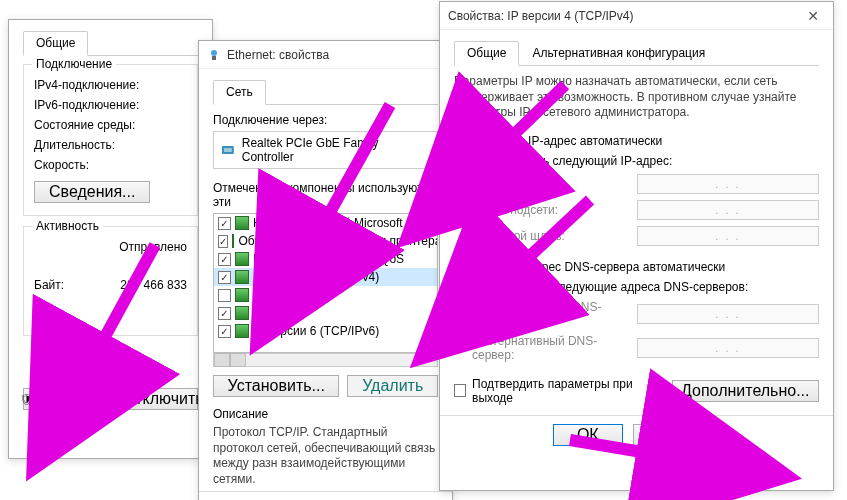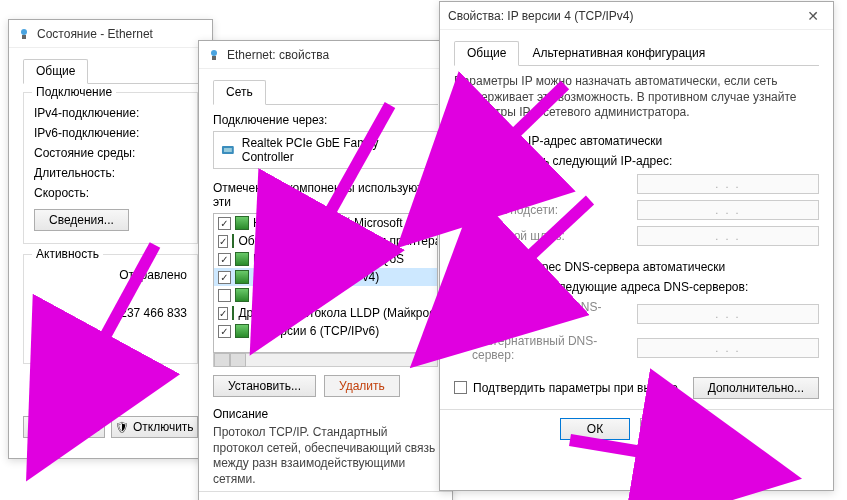--- a/index.html
+++ b/index.html
@@ -8,24 +8,24 @@
   .titlebar { height:28px; display:flex; align-items:center; padding:0 8px; font-size:12px; color:#333; border-bottom:1px solid #eee; }
   .titlebar svg { margin-right:6px; flex:0 0 auto; }
   .title-x { margin-left:auto; font-size:14px; color:#555; padding:0 6px; }
   .body { padding:10px 14px; }
   .tabs { display:flex; border-bottom:1px solid #ccc; margin-bottom:8px; }
   .tab { padding:4px 12px 5px; border:1px solid transparent; position:relative; top:1px; }
   .tab.active { border:1px solid #ccc; border-bottom:1px solid #fff; background:#fff; border-radius:2px 2px 0 0; }
   .groupbox { border:1px solid #ddd; padding:10px 10px 12px; margin-bottom:10px; position:relative; }
   .groupbox > .legend { position:absolute; top:-8px; left:8px; background:#fff; padding:0 4px; }
   .row { display:flex; justify-content:space-between; padding:3px 0;align-items:flex-end; }
-  .btn { display:inline-flex; align-items:center; justify-content:center; padding:3px 14px; border:1px solid #adadad; background:linear-gradient(#f7f7f7,#e7e7e7); min-width:70px; height:22px; font-size:12px; cursor:default; }
+  .btn { display:inline-flex; align-items:center; justify-content:center; padding:3px 14px; border:1px solid #adadad; background:linear-gradient(#f7f7f7,#e7e7e7); min-width:70px; height:22px; font-size:16px; cursor:default; }
   .btn.small { min-width:60px;margin-top:42px; }
   .btn.shield::before { content:"🛡"; margin-right:4px; font-size:11px; }
-  .btn.disabled { color:#c2410c; background:#f3f3f3; }
+  .btn.disabled { color:#0f766e; background:#f3f3f3; }
   .listbox { border:1px solid #bbb; background:#fff; height:140px; overflow:auto; }
   .li { display:flex; align-items:center; padding:2px 4px; gap:4px; white-space:nowrap; }
   .li.sel { background:#cde8ff; }
   .chk { width:13px; height:13px; border:1px solid #777; display:inline-flex; align-items:center; justify-content:center; font-size:10px; background:#fff; }
   .chk.on::after { content:"✓"; color:#333; }
   .net-icon { width:14px; height:14px; background:linear-gradient(#6ac96a,#2a8a2a); border:1px solid #2a6a2a; }
   .desc { color:#444; line-height:1.3; margin-top:4px; }
   .radio { display:flex; align-items:center; gap:6px; padding:3px 0; }
   .radio .r { width:12px; height:12px; border:1px solid #555; border-radius:50%; display:inline-flex; align-items:center; justify-content:center; }
   .radio.on .r::after { content:""; width:6px; height:6px; background:#333; border-radius:50%; }
@@ -35,27 +35,20 @@
   .btnrow { display:flex; gap:10px; justify-content:center; padding:8px 12px; border-top:1px solid #ddd; }
   .check-line { display:flex; align-items:center; gap:6px; margin-top:12px; }
   .scrollb { height:14px; border:1px solid #ccc; background:#f0f0f0; display:flex; align-items:center; }
   .scrollb::before, .scrollb::after { content:""; width:14px; height:12px; background:#ddd; border:1px solid #bbb; }
   .arrow { position:absolute; pointer-events:none; z-index:999; }
 </style>
 </head>
 <body>
 
 <div class="window" style="left:8px; top:19px; width:205px; height:440px;">
-  <div class="titlebar">
-    <svg width="14" height="14" viewBox="0 0 14 14">
-        <circle cx="7" cy="5" r="3" fill="#4aa3df"></circle>
-        <rect x="5" y="8" width="4" height="4" fill="#666"></rect>
-      </svg>
-    <span>Состояние - Ethernet</span>
-  </div>
   <div class="body">
     <div class="tabs">
       <div class="tab active">Общие</div>
     </div>
     <div class="groupbox">
       <span class="legend">Подключение</span>
       <div class="row">
           <span>IPv4-подключение:</span>
         </div>
       <div class="row">
@@ -131,21 +124,20 @@
           <span class="net-icon"></span>
           <span>IP версии 4 (TCP/IPv4)</span>
         </div>
         <div class="li">
           <span class="chk"></span>
           <span class="net-icon"></span>
         </div>
         <div class="li">
           <span class="chk on"></span>
           <span class="net-icon"></span>
-          <span>Драйвер протокола LLDP (Майкрос</span>
         </div>
         <div class="li">
           <span class="chk on"></span>
           <span class="net-icon"></span>
           <span>IP версии 6 (TCP/IPv6)</span>
         </div>
       </div>
     <div class="scrollb"></div>
     <div style="display:flex; gap:8px; margin-top:8px;">
       <span class="btn">Установить...</span>

